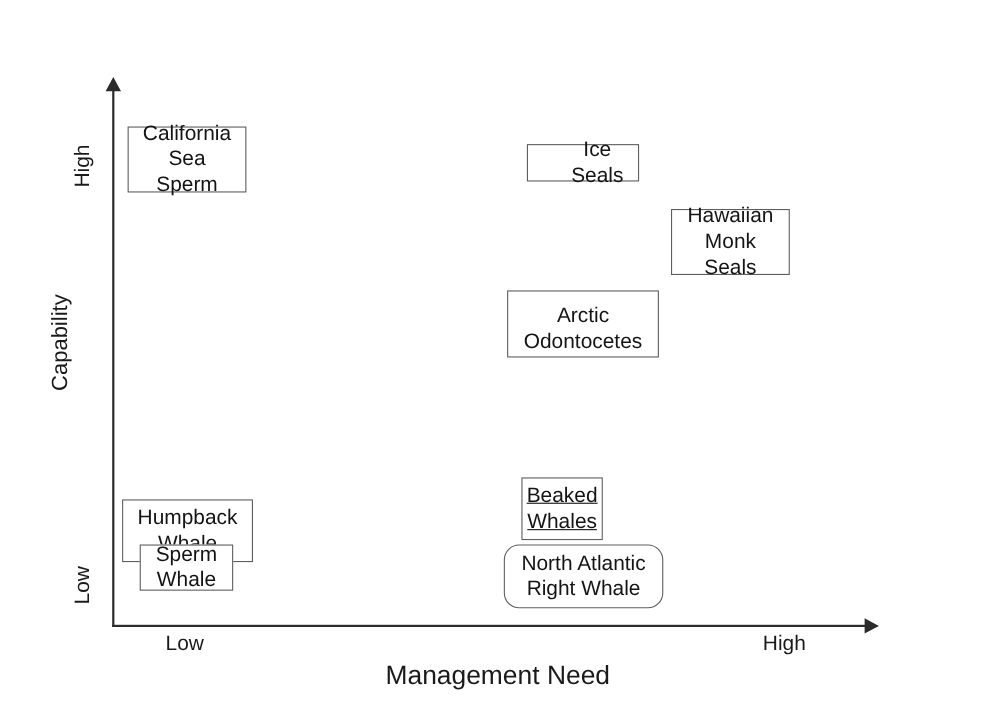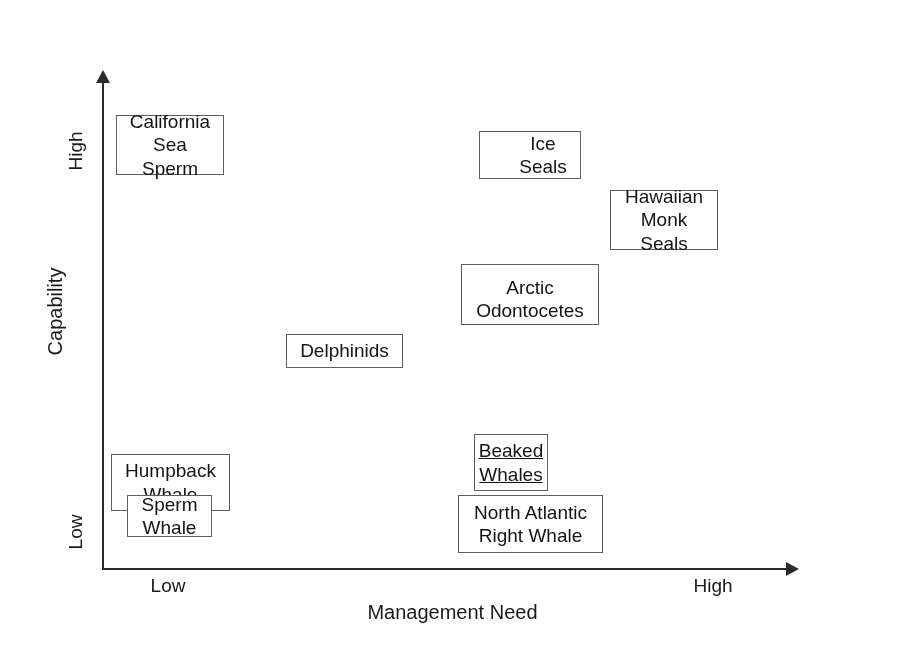--- a/index.html
+++ b/index.html
@@ -82,21 +82,21 @@
     top: 521px;
     width: 60px;
     font-size: 19px;
   }
   #x-axis-title {
     position: absolute;
     left: 0;
     top: 601px;
     width: 905px;
     text-align: center;
-    font-size: 20px;
+    font-size: 24px;
   }
   #x-tick-low {
     position: absolute;
     left: 118px;
     top: 575px;
     width: 100px;
     text-align: center;
     font-size: 19px;
   }
   #x-tick-high {
@@ -156,45 +156,42 @@
 
   <div id="x-tick-low">Low</div>
 
   <div id="x-tick-high">High</div>
 
   <div id="plot-area">
       <div class="item-box" style="left: 116px; top: 115px; width: 108px; height: 60px;">
         <span class="label">California
 Sea Sperm</span>
       </div>
-      <div class="item-box" style="left: 479px; top: 131px; width: 102px; height: 48px; padding-left: 32px;">
+      <div class="item-box" style="left: 479px; top: 131px; width: 102px; height: 34px; padding-left: 32px;">
         <span class="label">Ice Seals</span>
       </div>
       <div class="item-box" style="left: 610px; top: 190px; width: 108px; height: 60px;">
         <span class="label">Hawaiian
 Monk Seals</span>
       </div>
       <div class="item-box" style="left: 461px; top: 264px; width: 138px; height: 61px; align-items: flex-end;">
         <span class="label">Arctic
 Odontocetes</span>
-      </div>
-      <div class="item-box" style="left: 286px; top: 334px; width: 117px; height: 34px;">
-        <span class="label">Delphinids</span>
       </div>
       <div class="item-box" style="left: 111px; top: 434px; width: 119px; height: 57px; margin-top: 20px;">
         <span class="label">Humpback
 Whale</span>
       </div>
       <div class="item-box" style="left: 474px; top: 434px; width: 74px; height: 57px; text-decoration: underline;">
         <span class="label">Beaked
 Whales</span>
       </div>
       <div class="item-box" style="left: 127px; top: 495px; width: 85px; height: 42px;">
         <span class="label">Sperm
 Whale</span>
       </div>
-      <div class="item-box" style="left: 458px; top: 495px; width: 145px; height: 58px;">
+      <div class="item-box" style="left: 458px; top: 495px; width: 145px; height: 58px; border-radius: 14px;">
         <span class="label">North Atlantic
 Right Whale</span>
       </div>
     </div>
 
 </div>
 
 </body></html>

